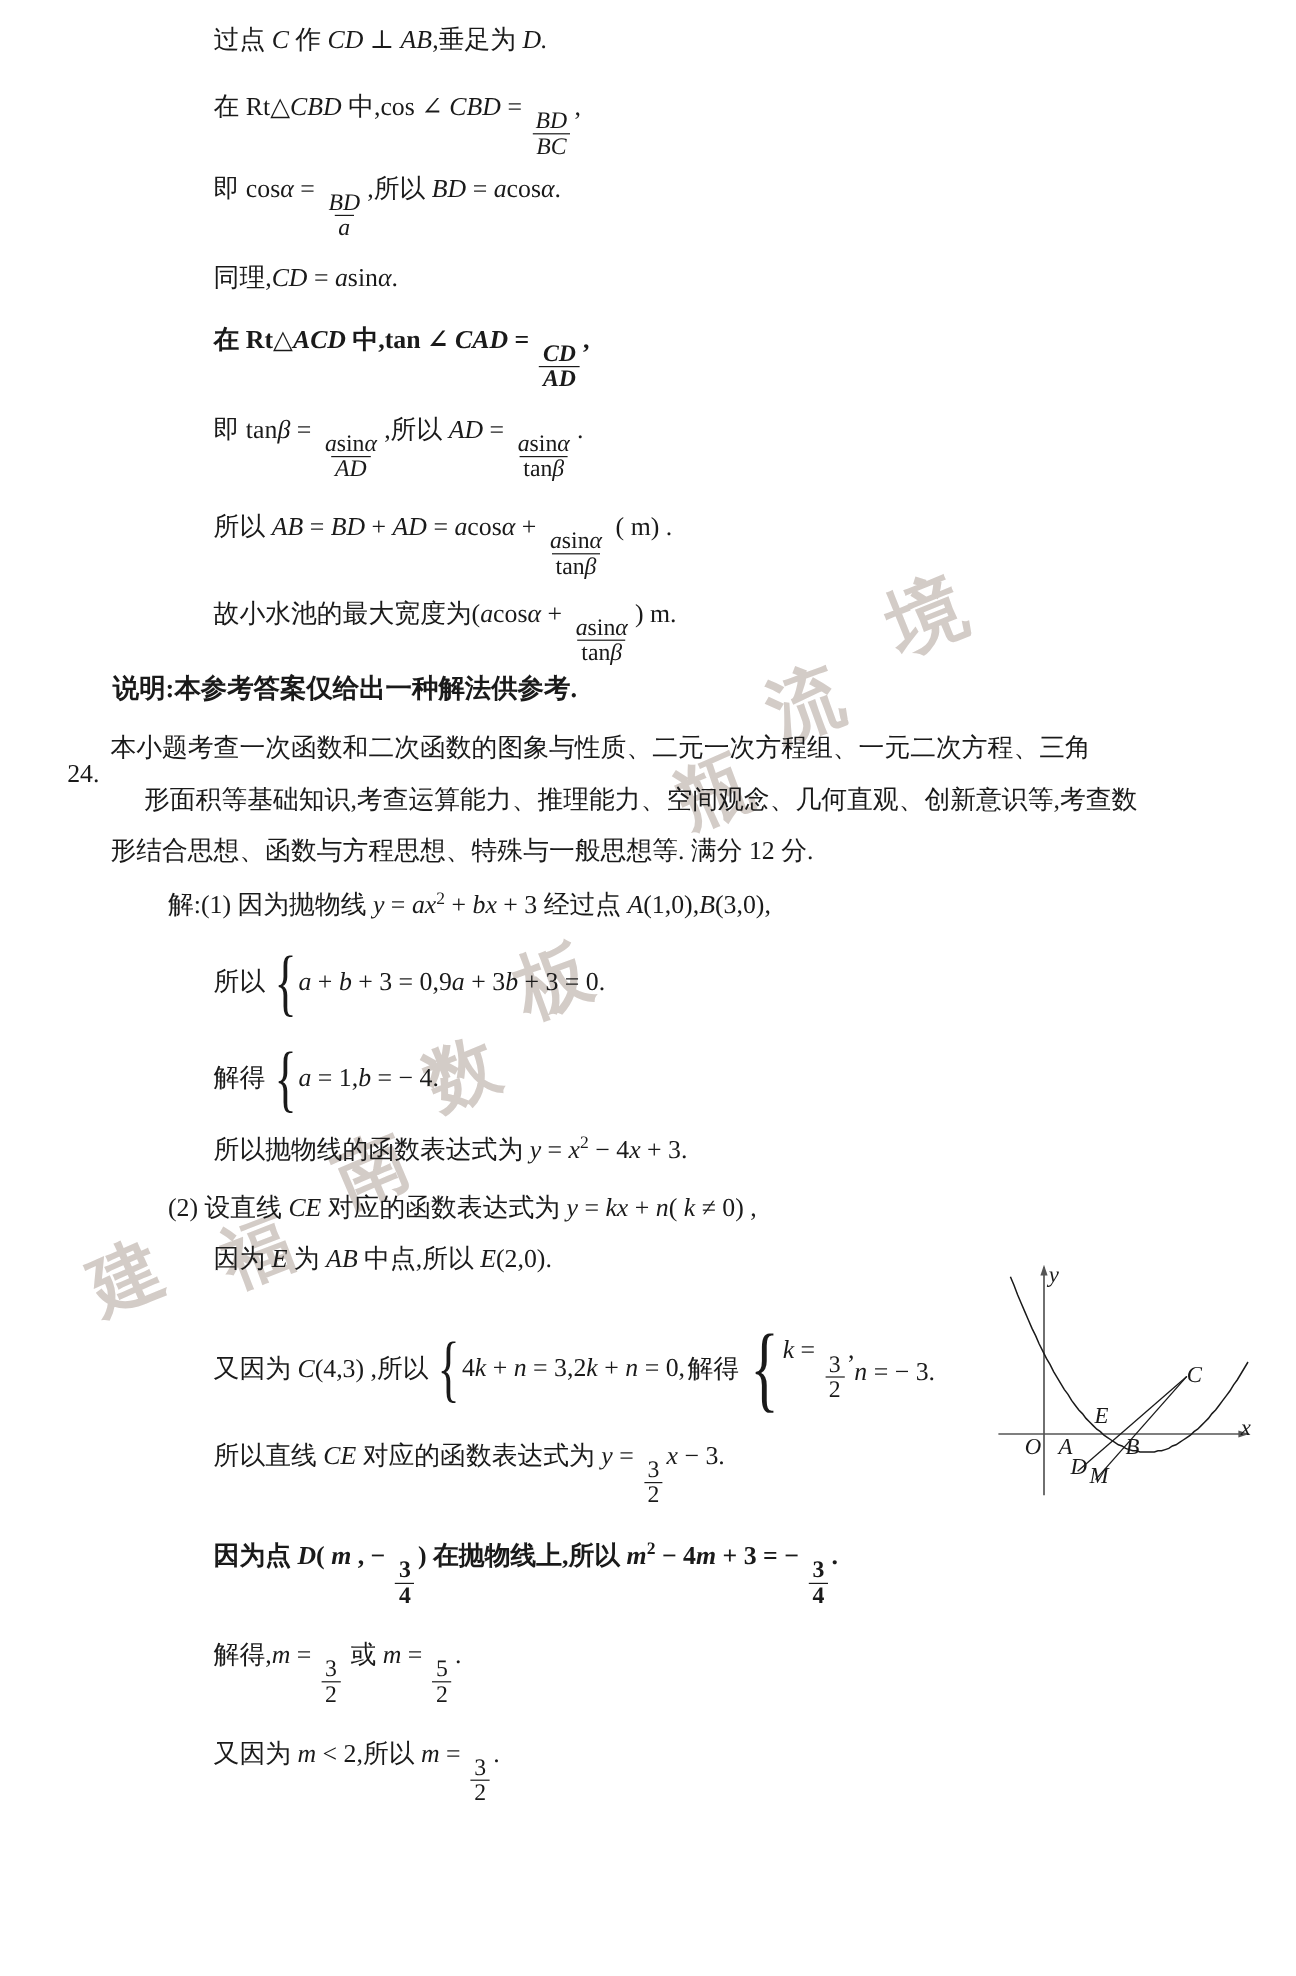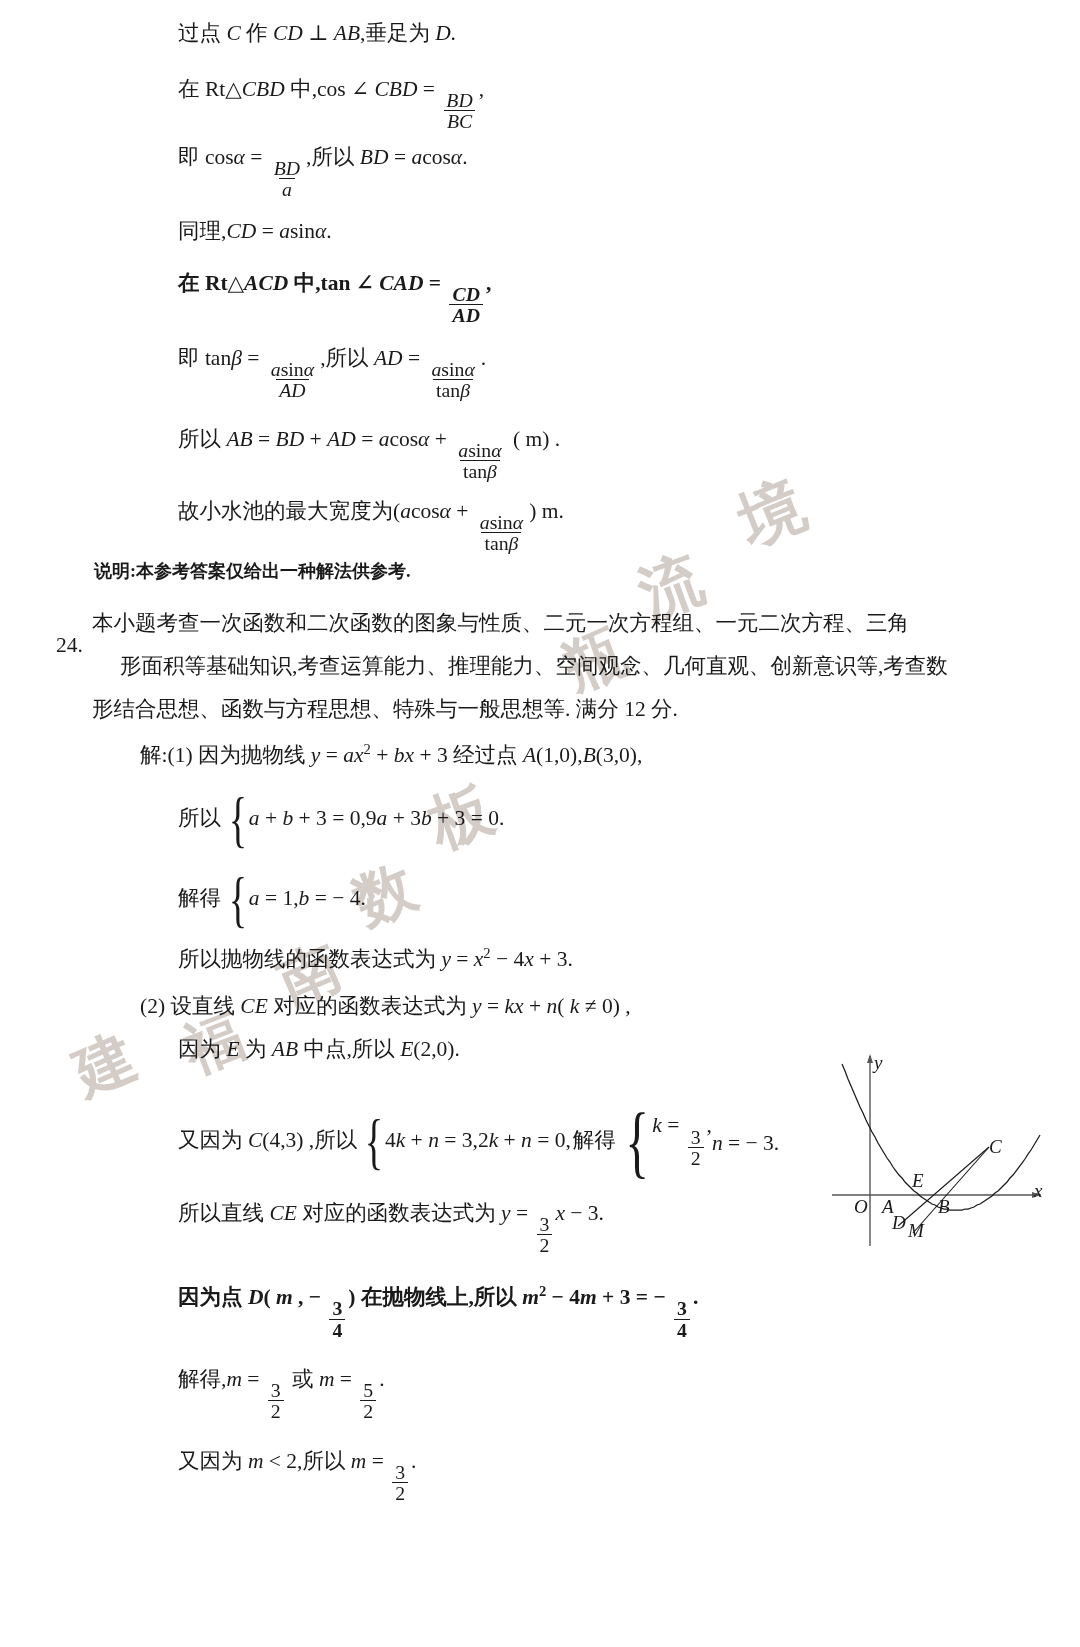--- a/index.html
+++ b/index.html
@@ -126,21 +126,21 @@
         </span><span class="cn"> ( m) .</span>
     </div>
 
     <div class="line" style="left:178px;top:500px;">
       <span class="cn">故小水池的最大宽度为(</span><span class="it">a</span><span>cos</span><span class="it">α</span><span> + </span><span class="frac">
           <span class="num"><span class="it">a</span><span>sin</span><span class="it">α</span></span>
           <span class="den"><span>tan</span><span class="it">β</span></span>
         </span><span class="cn">) m.</span>
     </div>
 
-    <div class="line cn bold" style="left:94px;top:562px;font-size:18px;">说明:本参考答案仅给出一种解法供参考.</div>
+    <div class="line cn bold" style="left:94px;top:562px;font-size:22px;">说明:本参考答案仅给出一种解法供参考.</div>
 
     <div class="line cn" style="left:56px;top:612px;margin-top:22px;">24.</div>
     <div class="line cn" style="left:92px;top:612px;">本小题考查一次函数和二次函数的图象与性质、二元一次方程组、一元二次方程、三角</div>
     <div class="line cn" style="left:92px;top:655px;margin-left:28px;">形面积等基础知识,考查运算能力、推理能力、空间观念、几何直观、创新意识等,考查数</div>
     <div class="line cn" style="left:92px;top:698px;">形结合思想、函数与方程思想、特殊与一般思想等. 满分 12 分.</div>
 
     <div class="line" style="left:140px;top:741px;">
       <span class="cn">解:(1) 因为抛物线 </span><span class="it">y</span><span> = </span><span class="it">ax</span><span class="sub-sup">2</span><span> + </span><span class="it">bx</span><span> + 3 </span><span class="cn">经过点 </span><span class="it">A</span><span>(1,0)</span><span>,</span><span class="it">B</span><span>(3,0)</span><span>,</span>
     </div>
 

